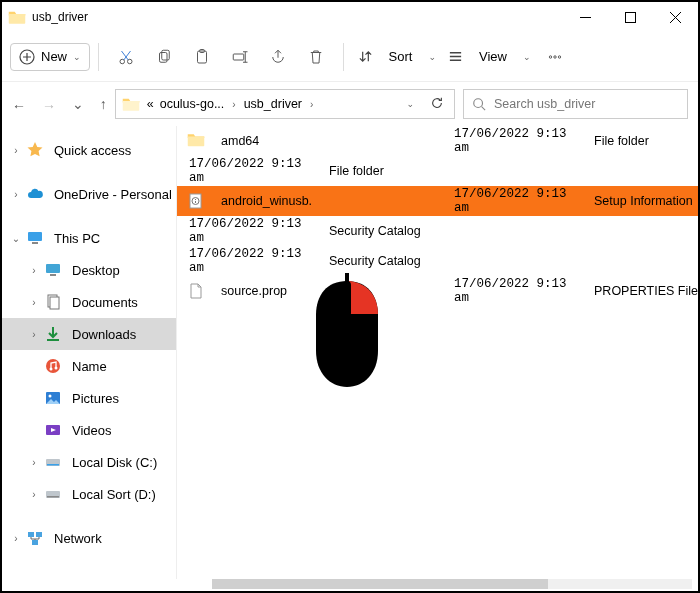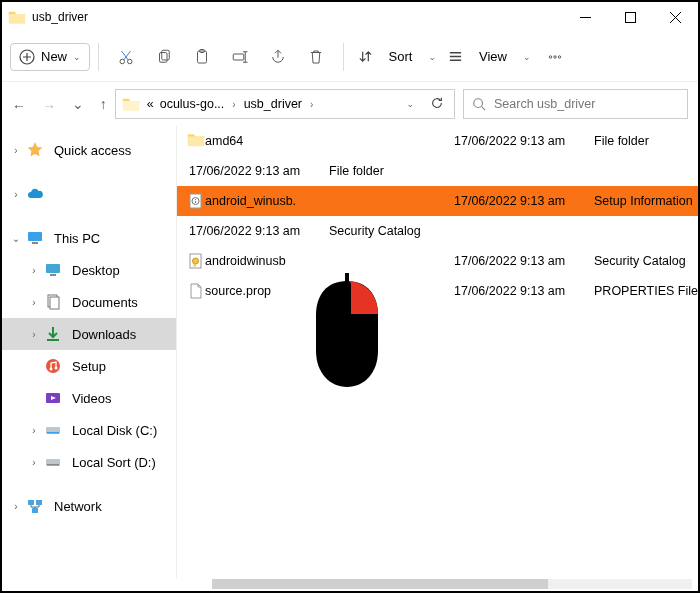--- a/index.html
+++ b/index.html
@@ -54,23 +54,23 @@
   .filepane { flex: 1; border-left: 1px solid #eee; position: relative; }
   .headers { display: flex; height: 30px; align-items: center; font-size: 12px; color: #1a4b8c; border-bottom: 1px solid #eee; }
   .hcol { padding-left: 12px; }
   .hcol.name { width: 265px; display:flex; align-items:center; gap: 60px;}
   .hcol.date { width: 140px; }
   .hcol.type { flex: 1; }
   .sortind { font-size: 9px; color: #888; }
 
   .filerow { display: flex; height: 30px; align-items: center; font-size: 12.5px; }
   .filerow.selected { background: #f97316; }
-  .fcol.name { width: 265px; display: flex; align-items: center; padding-left: 10px; gap: 0; }
+  .fcol.name { width: 265px; display: flex; align-items: center; padding-left: 10px; gap: 16px; }
   .fcol.name .ficon { width: 18px; height: 18px; }
-  .fcol.date { width: 140px; padding-left: 12px; }
+  .fcol.date { width: 140px; padding-left: 12px; font-family: Liberation Mono, monospace; }
   .fcol.type { flex: 1; padding-left: 12px; white-space: nowrap; overflow: hidden; }
 
   
   .folder-svg .tab { fill: #ffd36e; }
   .folder-svg .body { fill: #ffe9a8; }
   .folder-open .body { fill: #fff3cc; }
 
   
   .mouse-cursor { position: absolute; left: 300px; top: 269px; pointer-events: none; }
 
@@ -221,20 +221,21 @@
       <span>Quick access</span>
     </div>
     <div class="side-spacer"></div>
     <div class="side-item">
       <span class="exp">›</span>
       <span class="icon">
           <svg viewBox="0 0 18 18">
             <path fill="#1e90d4" d="M5 13a3 3 0 010-6 4 4 0 017.5-1A3 3 0 1114 13H5z"></path>
           </svg>
         </span>
+      <span>OneDrive - Personal</span>
     </div>
     <div class="side-spacer"></div>
     <div class="side-item">
       <span class="exp">⌄</span>
       <span class="icon">
           <svg viewBox="0 0 18 18">
             <rect x="2" y="3" width="14" height="9" rx="1" fill="#3aa0e8"></rect>
             <rect x="6" y="13" width="6" height="2" fill="#888"></rect>
           </svg>
         </span>
@@ -272,21 +273,32 @@
     <div class="side-item indent1">
       <span class="exp empty">›</span>
       <span class="icon">
           <svg viewBox="0 0 18 18">
             <circle cx="9" cy="9" r="7" fill="#e8553a"></circle>
             <path d="M7 12 V6 l5 -1 v6" fill="none" stroke="#fff" stroke-width="1.3"></path>
             <circle cx="7" cy="12" r="1.5" fill="#fff"></circle>
             <circle cx="12" cy="11" r="1.5" fill="#fff"></circle>
           </svg>
         </span>
-      <span>Setup</span>
+      <span>Name</span>
+    </div>
+    <div class="side-item indent1">
+      <span class="exp empty">›</span>
+      <span class="icon">
+          <svg viewBox="0 0 18 18">
+            <rect x="2" y="3" width="14" height="12" rx="1" fill="#2e7fd4"></rect>
+            <circle cx="6" cy="7" r="1.5" fill="#fff"></circle>
+            <path d="M3 14 l4 -4 3 3 2 -2 3 3 v1 H3z" fill="#9fd0f7"></path>
+          </svg>
+        </span>
+      <span>Pictures</span>
     </div>
     <div class="side-item indent1">
       <span class="exp empty">›</span>
       <span class="icon">
           <svg viewBox="0 0 18 18">
             <rect x="2" y="4" width="14" height="10" rx="1" fill="#7b3fc4"></rect>
             <path d="M7 7 l5 2 -5 2 z" fill="#fff"></path>
           </svg>
         </span>
       <span>Videos</span>
@@ -353,28 +365,20 @@
             <span>android_winusb.</span>
           </div>
           <div class="fcol date">17/06/2022 9:13 am</div>
           <div class="fcol type">Setup Information</div>
         </div>
         <div class="filerow">
           <div class="fcol date">17/06/2022 9:13 am</div>
           <div class="fcol type">Security Catalog</div>
         </div>
         <div class="filerow">
-          <div class="fcol name">
-            <span class="ficon"><svg viewBox="0 0 18 18">
-                <rect x="3" y="2" width="11" height="14" fill="#fff" stroke="#999"></rect>
-                <circle cx="8.5" cy="9" r="3" fill="#f6c445" stroke="#c99a20"></circle>
-                <path d="M7 12 l-1 3 2 -1 1 1 0 -3" fill="#f6c445"></path>
-              </svg></span>
-            <span>androidwinusb</span>
-          </div>
           <div class="fcol date">17/06/2022 9:13 am</div>
           <div class="fcol type">Security Catalog</div>
         </div>
         <div class="filerow">
           <div class="fcol name">
             <span class="ficon"><svg viewBox="0 0 18 18">
                 <path d="M4 2 h7 l3 3 v11 H4 z" fill="#fff" stroke="#999"></path>
                 <path d="M11 2 v3 h3" fill="none" stroke="#999"></path>
               </svg></span>
             <span>source.prop</span>

